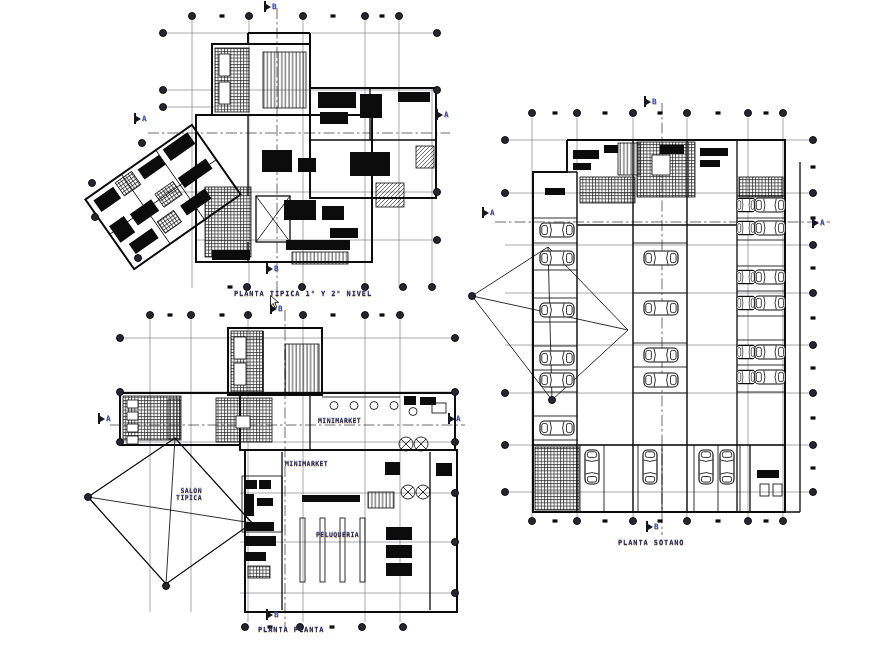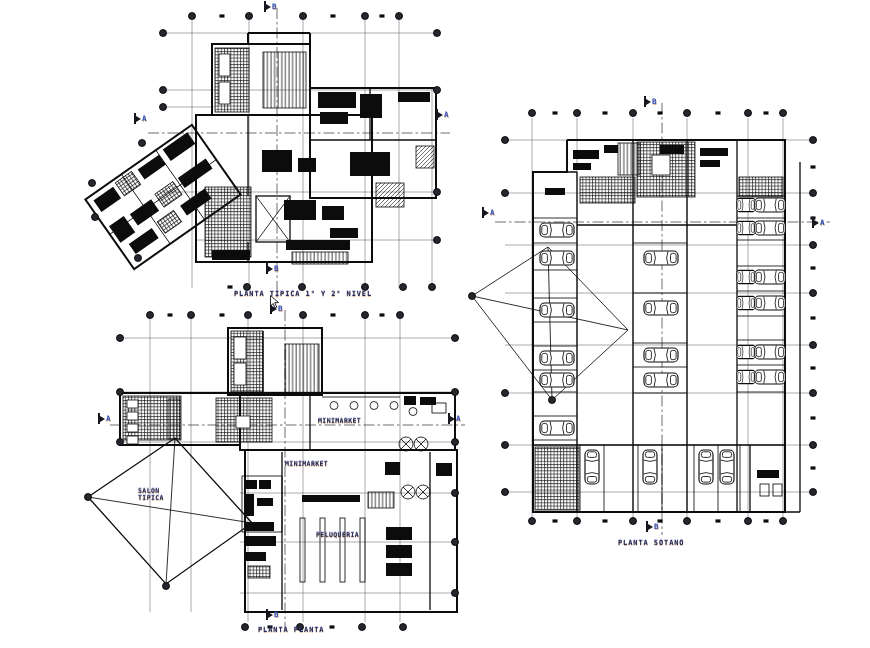--- a/index.html
+++ b/index.html
@@ -25,21 +25,21 @@
   .dg{fill:url(#dg);stroke:#0c0c0c;stroke-width:.8}
   .wf{fill:#fff;stroke:#0c0c0c;stroke-width:.8}
   .carb{fill:#fff;stroke:#0d0d0d;stroke-width:1.15}
   .cart{fill:none;stroke:#0d0d0d;stroke-width:.85}
   .bubc{fill:var(--bubble-fill);stroke:#04040a;stroke-width:.9}
   
   .lbl{position:absolute;font-weight:bold;font-size:6.5px;color:var(--label-text);letter-spacing:.4px;
        white-space:nowrap;z-index:3;line-height:1.15;
        text-shadow:0 .6px 0 rgba(190,110,40,.40), 0 -.6px 0 rgba(60,80,200,.35);}
   .lbl.title{font-size:7px;letter-spacing:.9px;}
-  .lbl.center{text-align:left;white-space:normal;}
+  .lbl.center{text-align:right;white-space:normal;}
   
   .sec{position:absolute;display:flex;align-items:center;gap:1px;z-index:4;}
   .sec-flag{width:0;height:0;border-top:3.5px solid transparent;border-bottom:3.5px solid transparent;
             border-left:5.5px solid #15151d;position:relative;}
   .sec-flag::before{content:"";position:absolute;left:-7px;top:-5.5px;width:1.5px;height:11px;background:#15151d;}
   .sec-letter{font-family:"DejaVu Sans Mono",monospace;font-weight:bold;font-size:7.5px;
               color:var(--section-letter);text-shadow:.5px .5px 0 rgba(200,120,40,.55);}
   
   #cursor{position:absolute;z-index:5;}
 </style>

